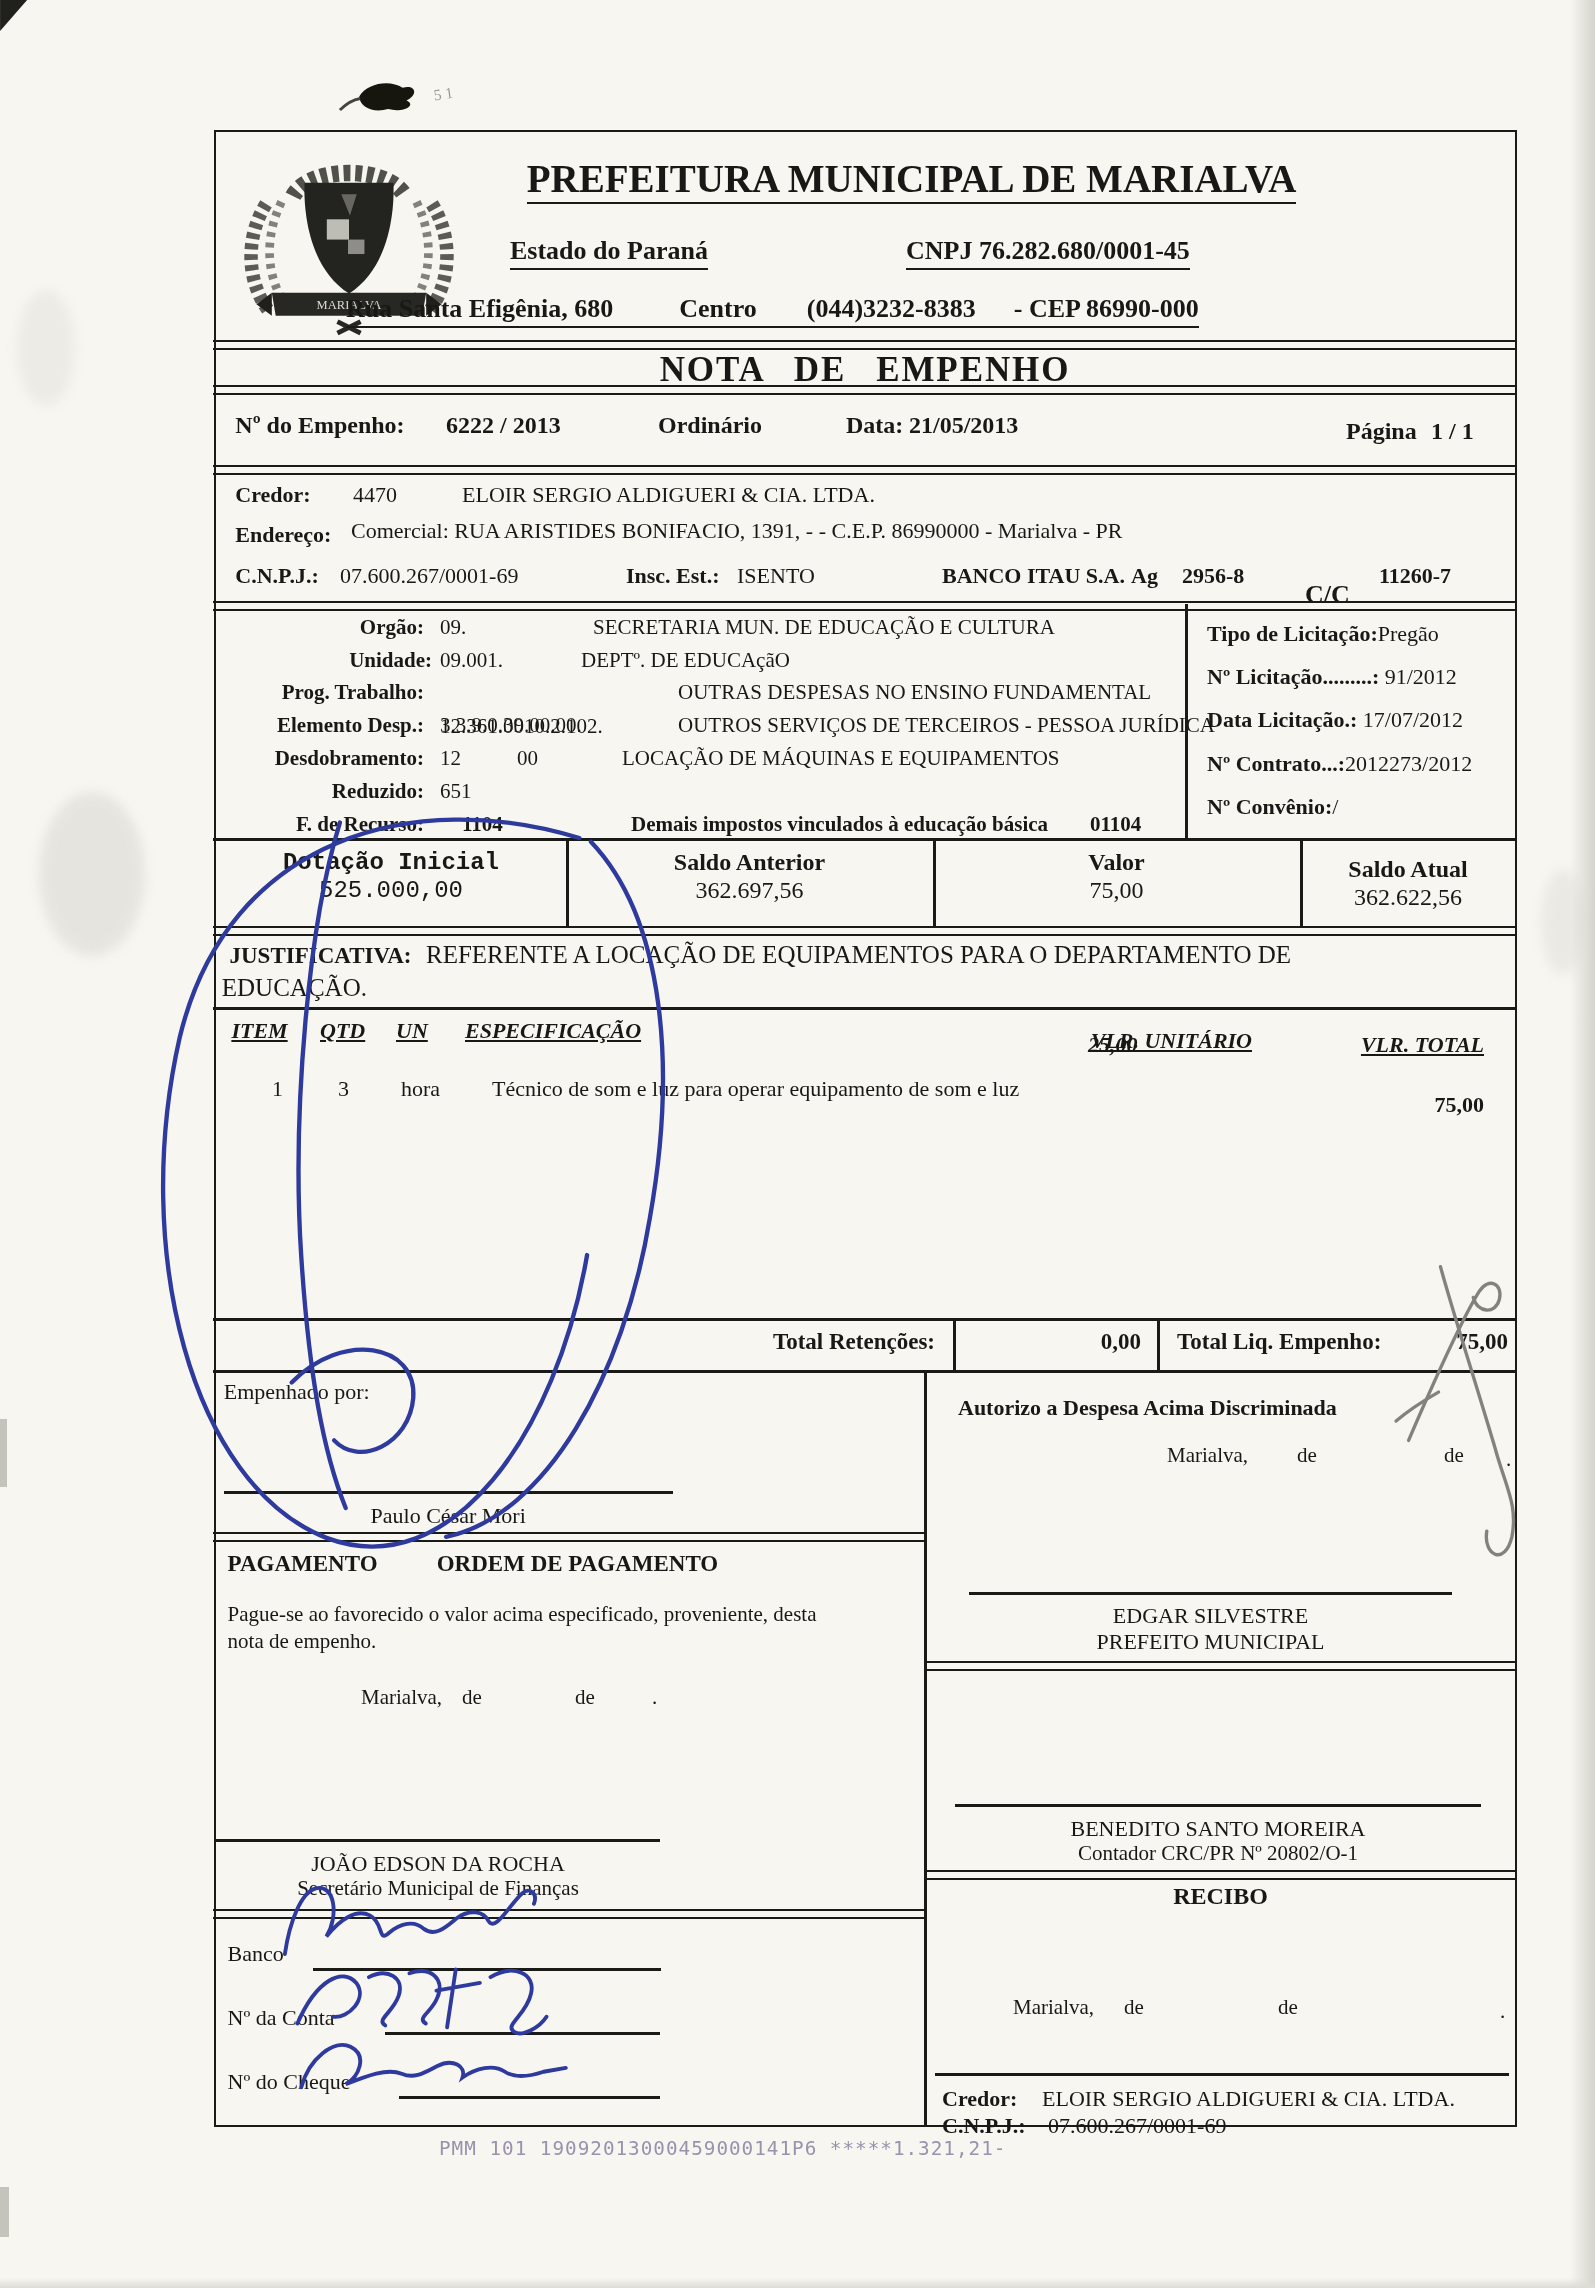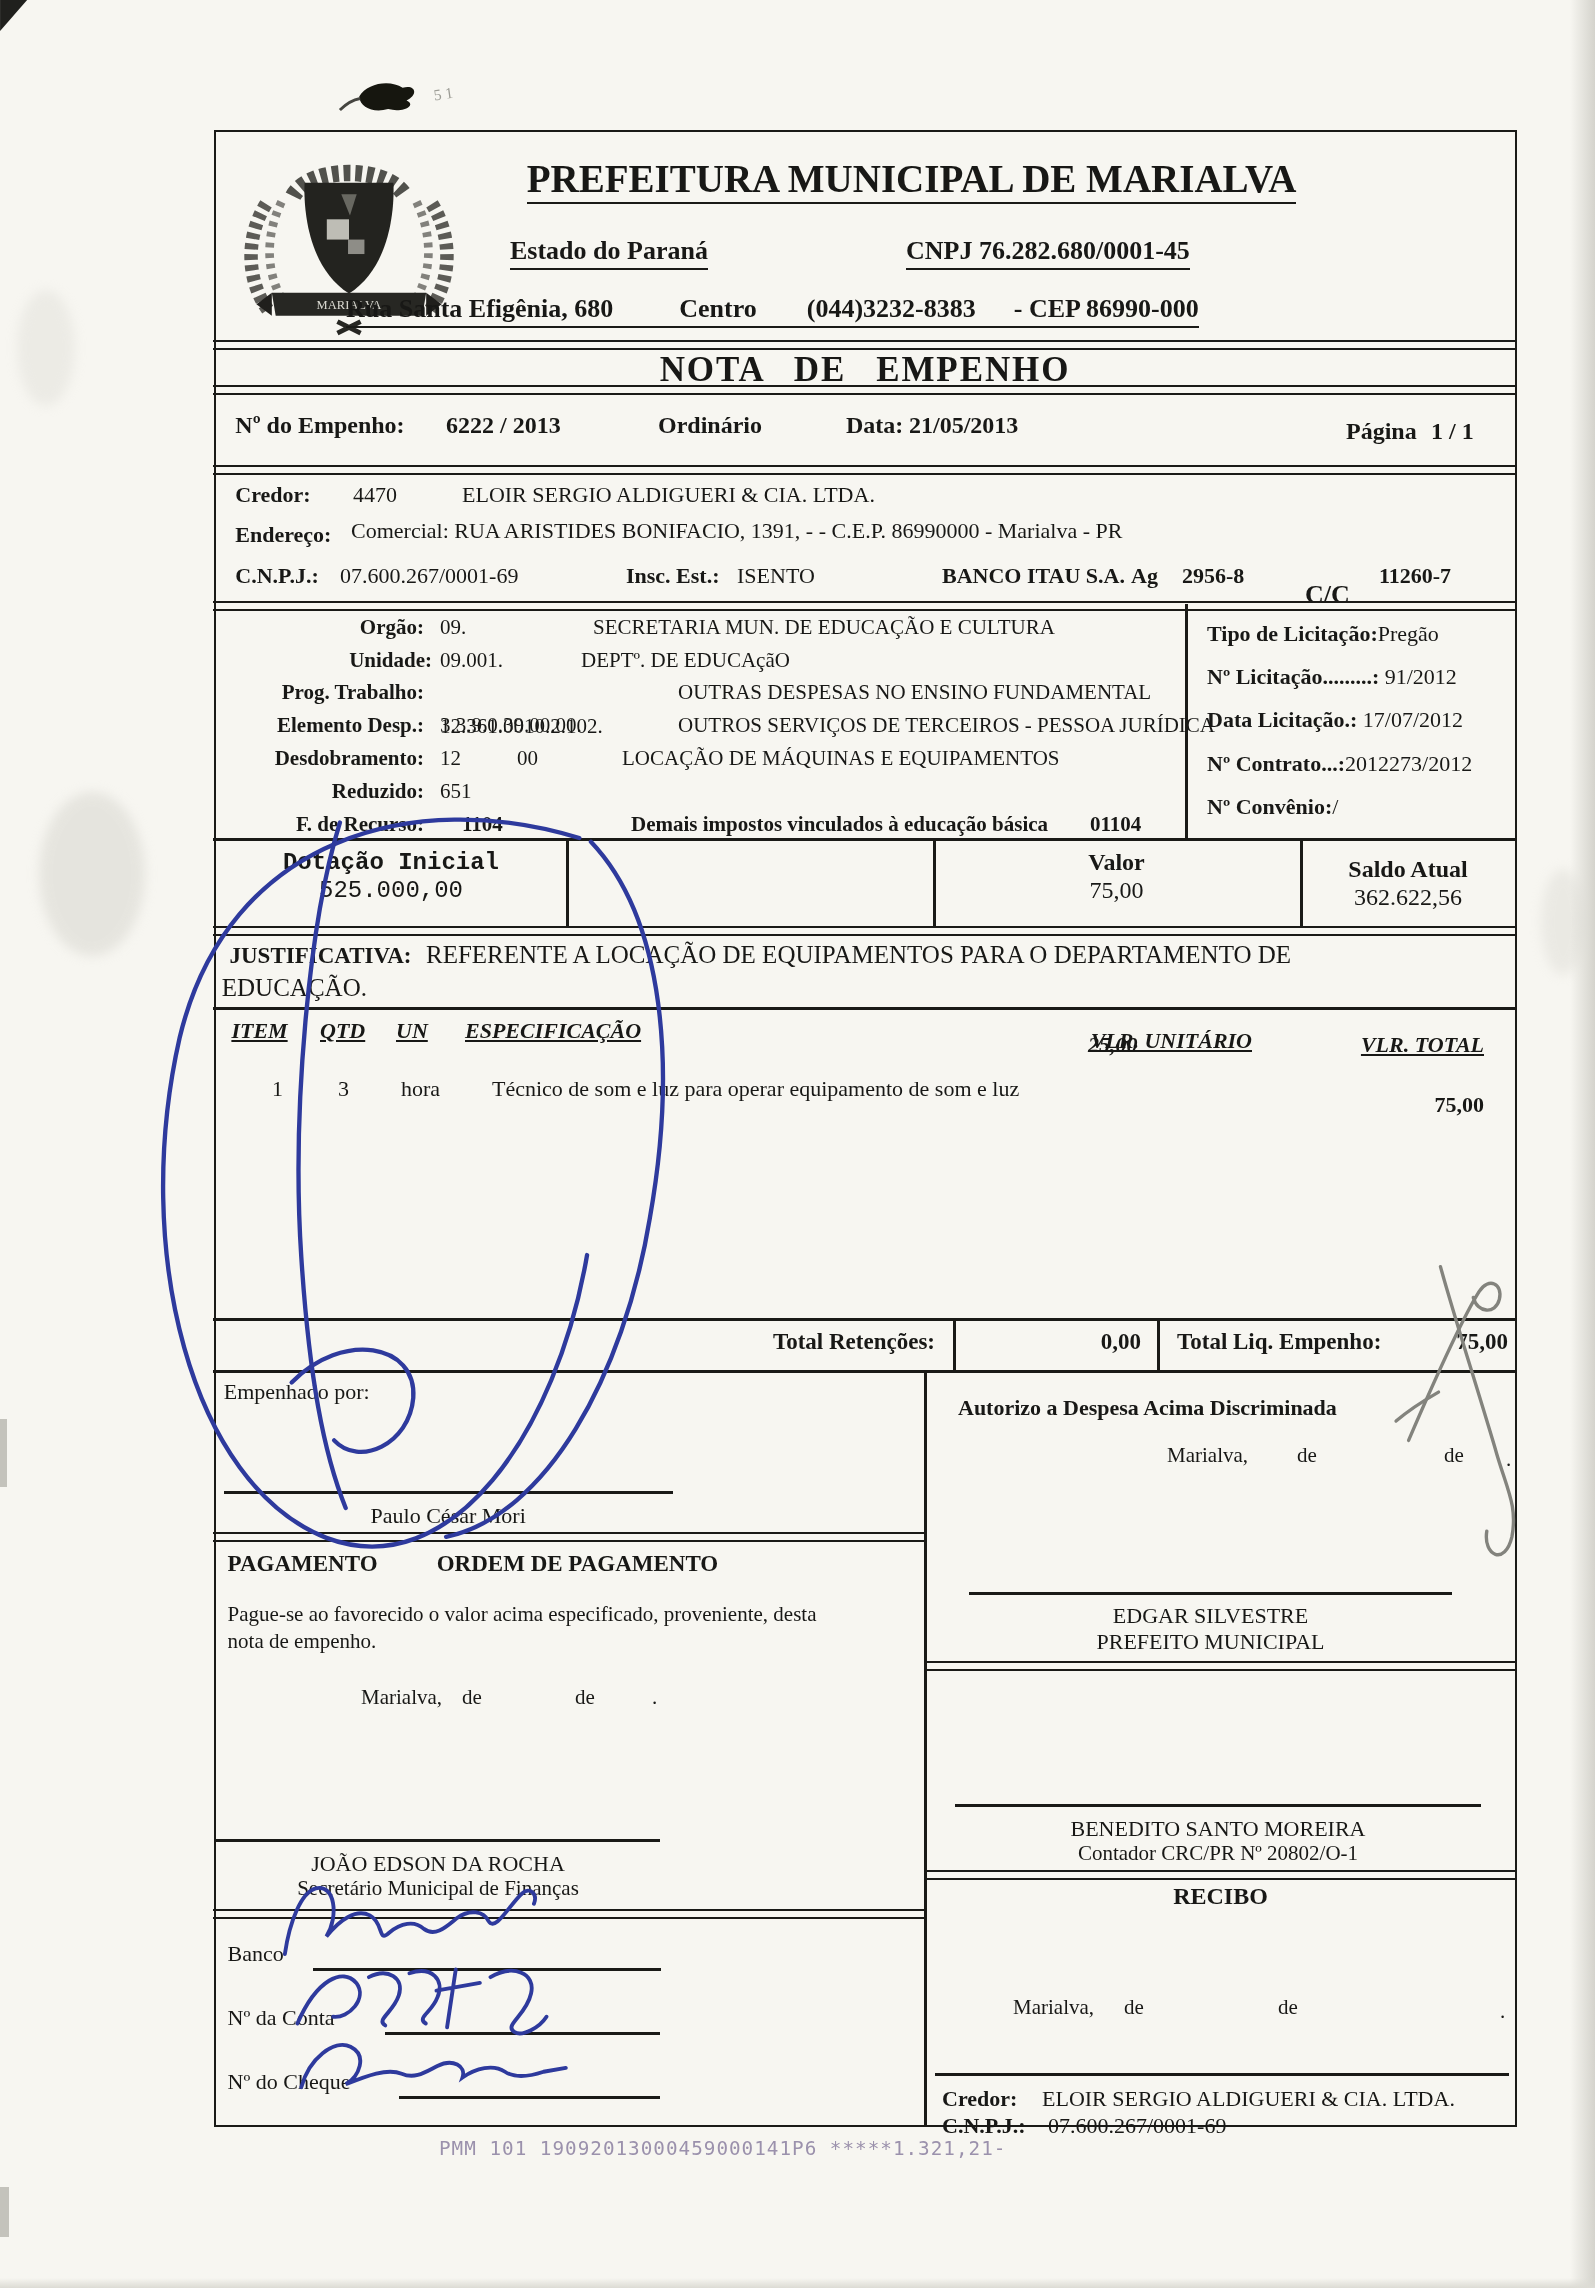--- a/index.html
+++ b/index.html
@@ -137,20 +137,24 @@
     <span class="t" style="left:991px;top:575px;font-size:22px;"><span class="b">Data Licitação.:</span> <span>17/07/2012</span></span>
     <span class="t" style="left:991px;top:619px;font-size:22px;"><span class="b">Nº Contrato...:</span><span>2012273/2012</span></span>
     <span class="t" style="left:991px;top:662px;font-size:22px;"><span class="b">Nº Convênio:</span><span>/</span></span>
 
     <div class="ln" style="left:-2.9px;top:706px;width:1303px;"></div>
 
     <div class="t ctr" style="left:0;top:717px;width:350px;font-size:24px;font-family:Liberation Mono, monospace;">
       <div class="b">Dotação Inicial</div>
       <div>525.000,00</div>
     </div>
+    <div class="t ctr" style="left:350px;top:717px;width:367px;font-size:24px;">
+      <div class="b">Saldo Anterior</div>
+      <div>362.697,56</div>
+    </div>
     <div class="t ctr" style="left:717px;top:717px;width:367px;font-size:24px;">
       <div class="b">Valor</div>
       <div>75,00</div>
     </div>
     <div class="t ctr" style="left:1084px;top:724px;width:216px;font-size:24px;">
       <div class="b">Saldo Atual</div>
       <div>362.622,56</div>
     </div>
     <div class="vln" style="left:350px;top:709px;height:85px;"></div>
     <div class="vln" style="left:717px;top:709px;height:85px;"></div>

